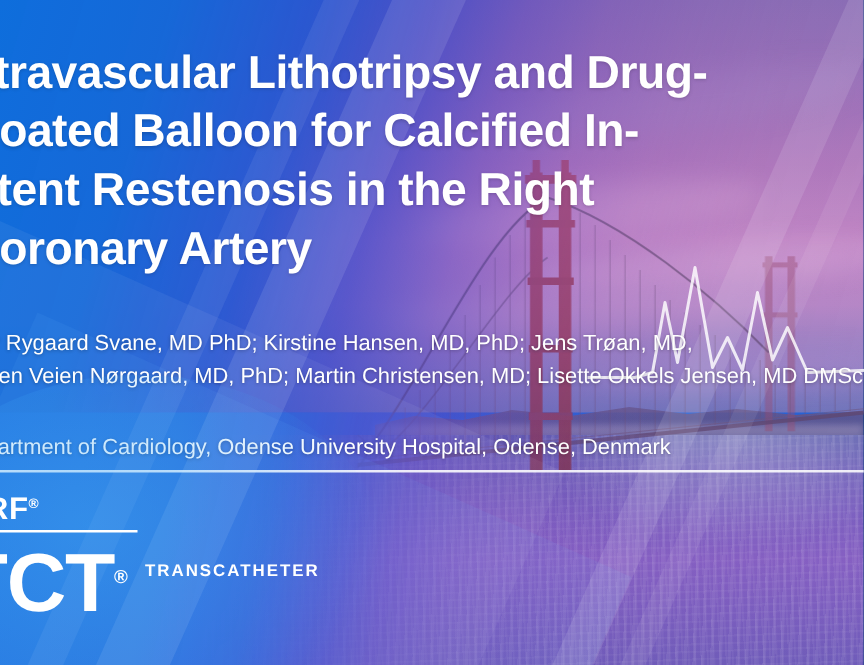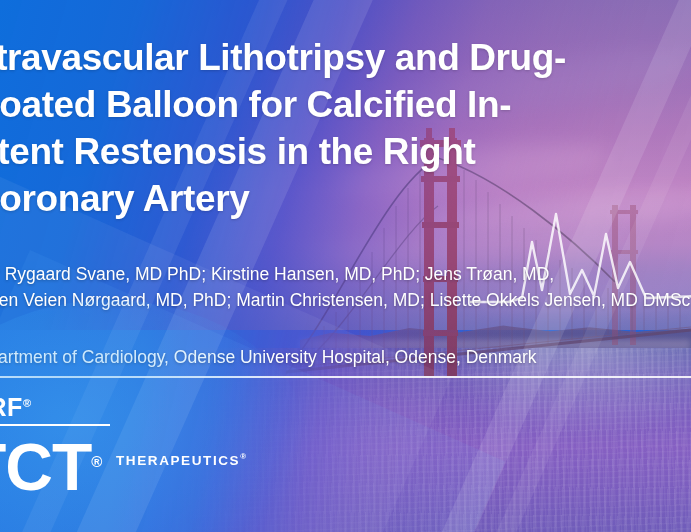--- a/index.html
+++ b/index.html
@@ -381,17 +381,17 @@
   </div>
 
   <div class="divider"></div>
 
   <div class="logo-blob"></div>
   <div class="logo-area">
     <div class="crf"><span>CRF</span><sup>®</sup></div>
     <div class="logo-rule"></div>
     <div class="tct"><span>TCT</span><sup>®</sup></div>
     <div class="tct-tag">
-      <div><span>THERAPEUTICS</span><sup>®</sup></div>
+      <div>TRANSCATHETER</div>
     </div>
   </div>
 
 </div>
 
 </body></html>

